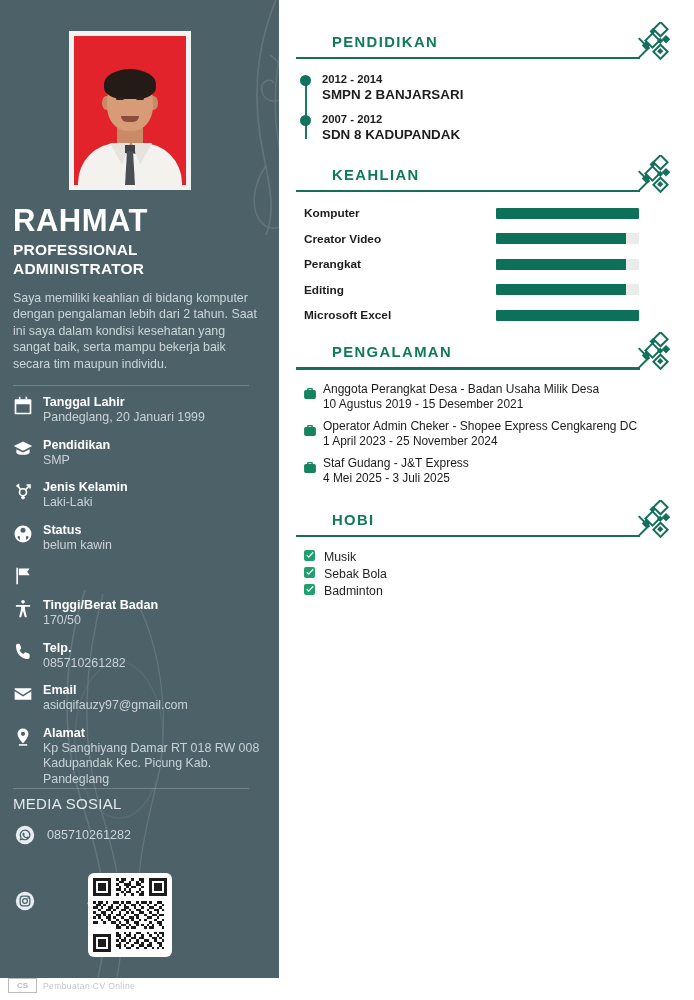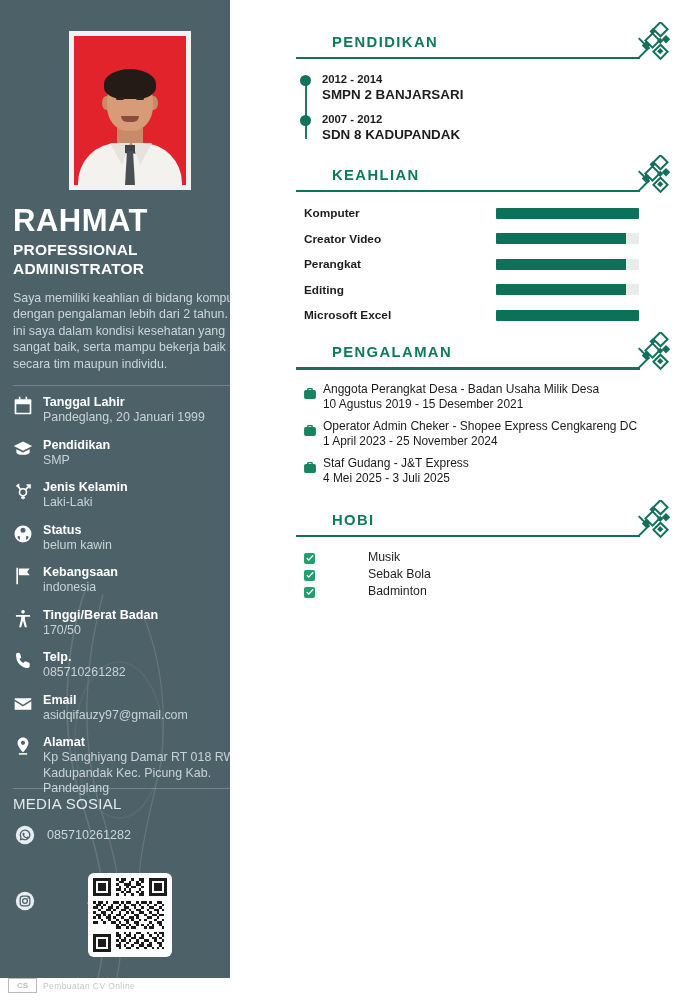--- a/index.html
+++ b/index.html
@@ -8,21 +8,21 @@
     font-family: "Liberation Sans", sans-serif;
     background: #ffffff;
     position: relative;
     overflow: hidden;
   }
   .page { position: relative; width: 694px; height: 1000px; background: #fff; }
 
   
   .sidebar {
     position: absolute; left: 0; top: 0;
-    width: 230px; height: 978px;
+    width: 279px; height: 978px;
     background: #4d6169;
     overflow: hidden;
   }
   .swirl { position: absolute; pointer-events: none; opacity: .14; }
 
   .photo-wrap {
     position: absolute; left: 69px; top: 31px;
     width: 122px; height: 159px;
     background: #f2f2f2;
     padding: 5px;
@@ -141,21 +141,21 @@
   
   .exp { margin-top: 12px; padding-left: 8px; }
   .exp-item { display: flex; align-items: flex-start; margin-bottom: 7px; }
   .exp-ico { flex: 0 0 19px; padding-top: 3px; }
   .exp-body { flex: 1; }
   .exp-title { font-size: 12px; font-weight: 400; color: #1b1b1b; line-height: 15px; }
   .exp-date { font-size: 11.9px; font-weight: 400; color: #1b1b1b; line-height: 15px; }
 
   
   .hobbies { margin-top: 13px; padding-left: 8px; }
-  .hobby-item { display: flex; align-items: flex-end; margin-bottom: 3px; gap: 44px; }
+  .hobby-item { display: flex; align-items: flex-start; margin-bottom: 3px; }
   .hobby-box { width: 11px; height: 11px; margin-right: 9px; background: #21a06f; border-radius: 2px;
                display:flex; align-items:center; justify-content:center; }
   .hobby-name { font-size: 12.3px; color: #1f1f1f; }
 </style>
 </head>
 <body>
 
 <div class="page">
 
   <div class="sidebar">
@@ -260,24 +260,20 @@
           <div class="info-value">belum kawin</div>
         </div>
       </div>
 
       <div class="info-row">
         <div class="info-ico">
           <svg width="20" height="20" viewBox="0 0 24 24" fill="#ffffff">
             <path d="M4 2h2v20H4z"></path>
             <path d="M7 3h13l-3 4 3 4H7z"></path>
           </svg>
-        </div>
-        <div class="info-txt">
-          <div class="info-label">Kebangsaan</div>
-          <div class="info-value">indonesia</div>
         </div>
       </div>
 
       <div class="info-row">
         <div class="info-ico">
           <svg width="20" height="20" viewBox="0 0 24 24" fill="#ffffff">
             <circle cx="12" cy="3.4" r="2.2"></circle>
             <path d="M3.5 7.2h17v2.2h-6.2v3l2.4 9.4h-2.5L12 14.2l-2.2 7.6H7.3l2.4-9.4v-3H3.5z"></path>
           </svg>
         </div>

